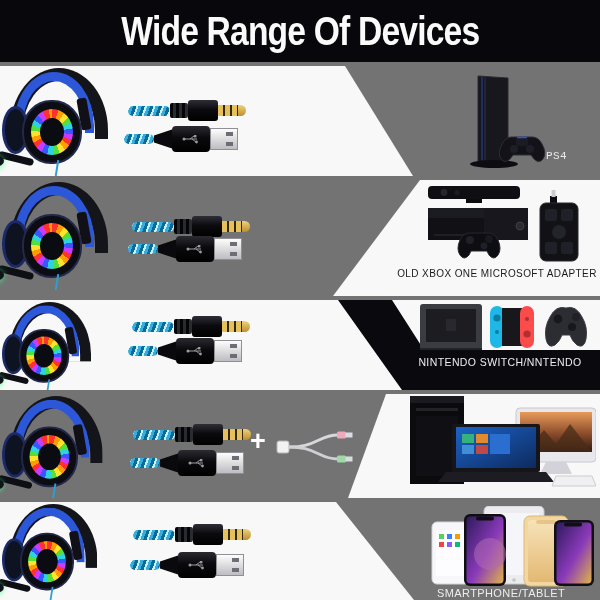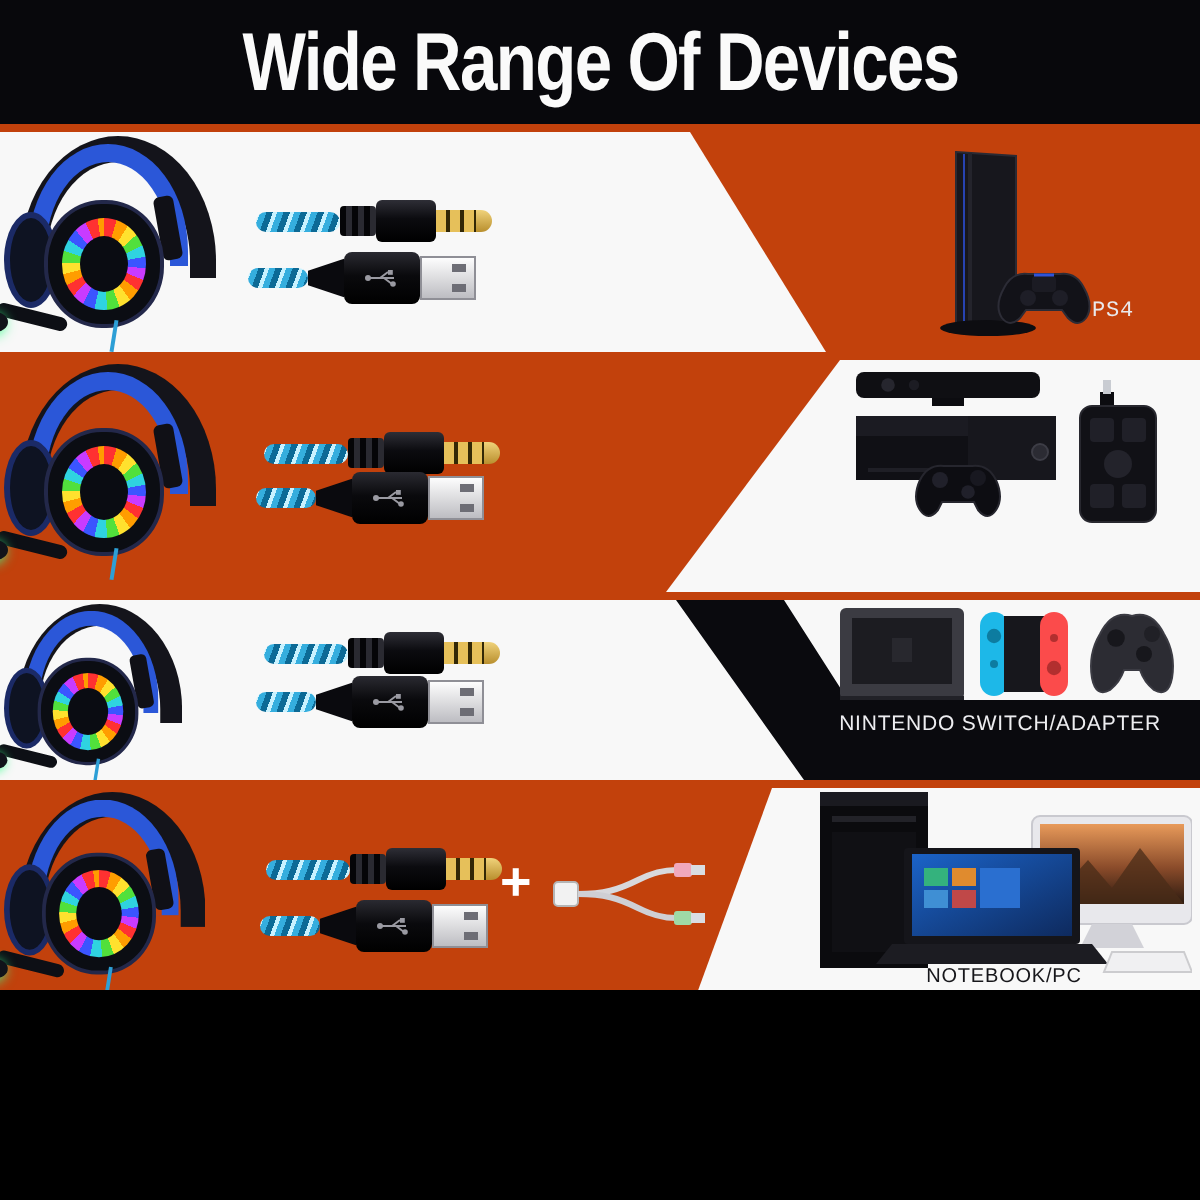--- a/index.html
+++ b/index.html
@@ -1,16 +1,16 @@
 <!DOCTYPE html>
 <html><head>
 <meta charset="utf-8">
 <style>
   html,body{margin:0;padding:0;background:#000;}
-  #stage{position:relative;width:600px;height:495px;background:#c2410c;overflow:hidden;
+  #stage{position:relative;width:600px;height:600px;background:#737373;overflow:hidden;
          font-family:"Liberation Sans",sans-serif;}
   i{display:block;font-style:normal;}
   
   #header{position:absolute;top:0;left:0;right:0;height:62px;display:flex;align-items:center;justify-content:center;background:#08080c;}
   #title{color:#fafafa;font-size:41px;font-weight:bold;letter-spacing:-1px;transform:scaleX(.82);white-space:nowrap;}
   
   .row{position:absolute;left:0;width:600px;overflow:hidden;}
   #row1{top:66px;height:110px;}
   #row2{top:180px;height:116px;}
   #row3{top:300px;height:90px;}
@@ -187,20 +187,21 @@
         <rect x="126" y="12" width="7" height="8" fill="#0c0c10"></rect>
           <rect x="127.5" y="6" width="4" height="7" fill="#c9ccd2"></rect>
         <rect x="116" y="19" width="38" height="58" rx="6" fill="#111116" stroke="#28282f" stroke-width="1"></rect>
         <rect x="121" y="25" width="12" height="12" rx="2" fill="#202028"></rect>
           <rect x="137" y="25" width="12" height="12" rx="2" fill="#202028"></rect>
         <circle cx="135" cy="48" r="7" fill="#23232b"></circle>
         <rect x="121" y="58" width="12" height="12" rx="2" fill="#202028"></rect>
           <rect x="137" y="58" width="12" height="12" rx="2" fill="#202028"></rect>
       </g>
     </svg>
+    <div class="device-label">OLD XBOX ONE MICROSOFT ADAPTER</div>
   </div>
 
   <div class="row" id="row3">
     <div class="panel"></div>
     <div class="wedge"></div>
     <div class="headset">
       <i class="hs-band-outer"></i>
       <i class="hs-band"></i>
       <i class="hs-yoke"></i>
       <i class="hs-cup-back"></i>
@@ -248,21 +249,21 @@
           <circle cx="37" cy="13" r="2" fill="#b22f2f"></circle>
       </g>
       <g transform="translate(124,4)">
         <path d="M8 12 Q14 0 24 3 Q34 0 40 12 Q46 22 44 34 Q42 44 35 40 Q30 36 28 30 L20 30 Q18 36 13 40 Q6 44 4 34 Q2 22 8 12 Z" fill="#2c2c33" stroke="#3b3b43" stroke-width="1"></path>
         <circle cx="16" cy="14" r="4.4" fill="#17171c"></circle>
           <circle cx="30" cy="22" r="4" fill="#17171c"></circle>
         <circle cx="34" cy="12" r="4" fill="#202026"></circle>
       </g>
     </svg>
     <div class="device-label">
-      <span style="display:block">NINTENDO SWITCH/ADAPTER</span>
+      <span style="display:block">NINTENDO SWITCH/NNTENDO</span>
     </div>
   </div>
 
   <div class="row" id="row4">
     <div class="panel"></div>
     <div class="headset">
       <i class="hs-band-outer"></i>
       <i class="hs-band"></i>
       <i class="hs-yoke"></i>
       <i class="hs-cup-back"></i>
@@ -334,21 +335,20 @@
         <rect x="52" y="31" width="80" height="41" fill="url(#lapg)"></rect>
         <rect x="58" y="38" width="12" height="9" fill="#34b27d"></rect>
           <rect x="72" y="38" width="12" height="9" fill="#e08b2e"></rect>
         <rect x="58" y="49" width="12" height="9" fill="#3f8fd4"></rect>
           <rect x="72" y="49" width="12" height="9" fill="#c04848"></rect>
         <rect x="86" y="38" width="20" height="20" fill="#2a6fd0"></rect>
         <path d="M42 76 L142 76 L150 86 L34 86 Z" fill="#1c1c22"></path>
       </g>
       <path d="M152 80 L188 80 L192 90 L148 90 Z" fill="#f0f0f2" stroke="#cccccf" stroke-width="1"></path>
     </svg>
-    <div class="device-label">NOTEBOOK/PC</div>
   </div>
 
   <div class="row" id="row5">
     <div class="panel"></div>
     <div class="headset">
       <i class="hs-band-outer"></i>
       <i class="hs-band"></i>
       <i class="hs-yoke"></i>
       <i class="hs-cup-back"></i>
       <i class="hs-cup">
@@ -415,15 +415,16 @@
         <rect x="98" y="10" width="44" height="70" rx="6" fill="#f3d7a0" stroke="#dcba75" stroke-width="1"></rect>
         <rect x="102" y="14" width="36" height="62" rx="3" fill="url(#goldg)"></rect>
         <rect x="110" y="14" width="20" height="4" rx="2" fill="#e9c488"></rect>
       </g>
       <g>
         <rect x="128" y="14" width="40" height="66" rx="6" fill="#101014"></rect>
         <rect x="130.5" y="16.5" width="35" height="61" rx="4" fill="url(#xsg)"></rect>
         <rect x="138" y="16.5" width="18" height="4" rx="2" fill="#101014"></rect>
       </g>
     </svg>
+    <div class="device-label">SMARTPHONE/TABLET</div>
   </div>
 
 </div>
 
 </body></html>

